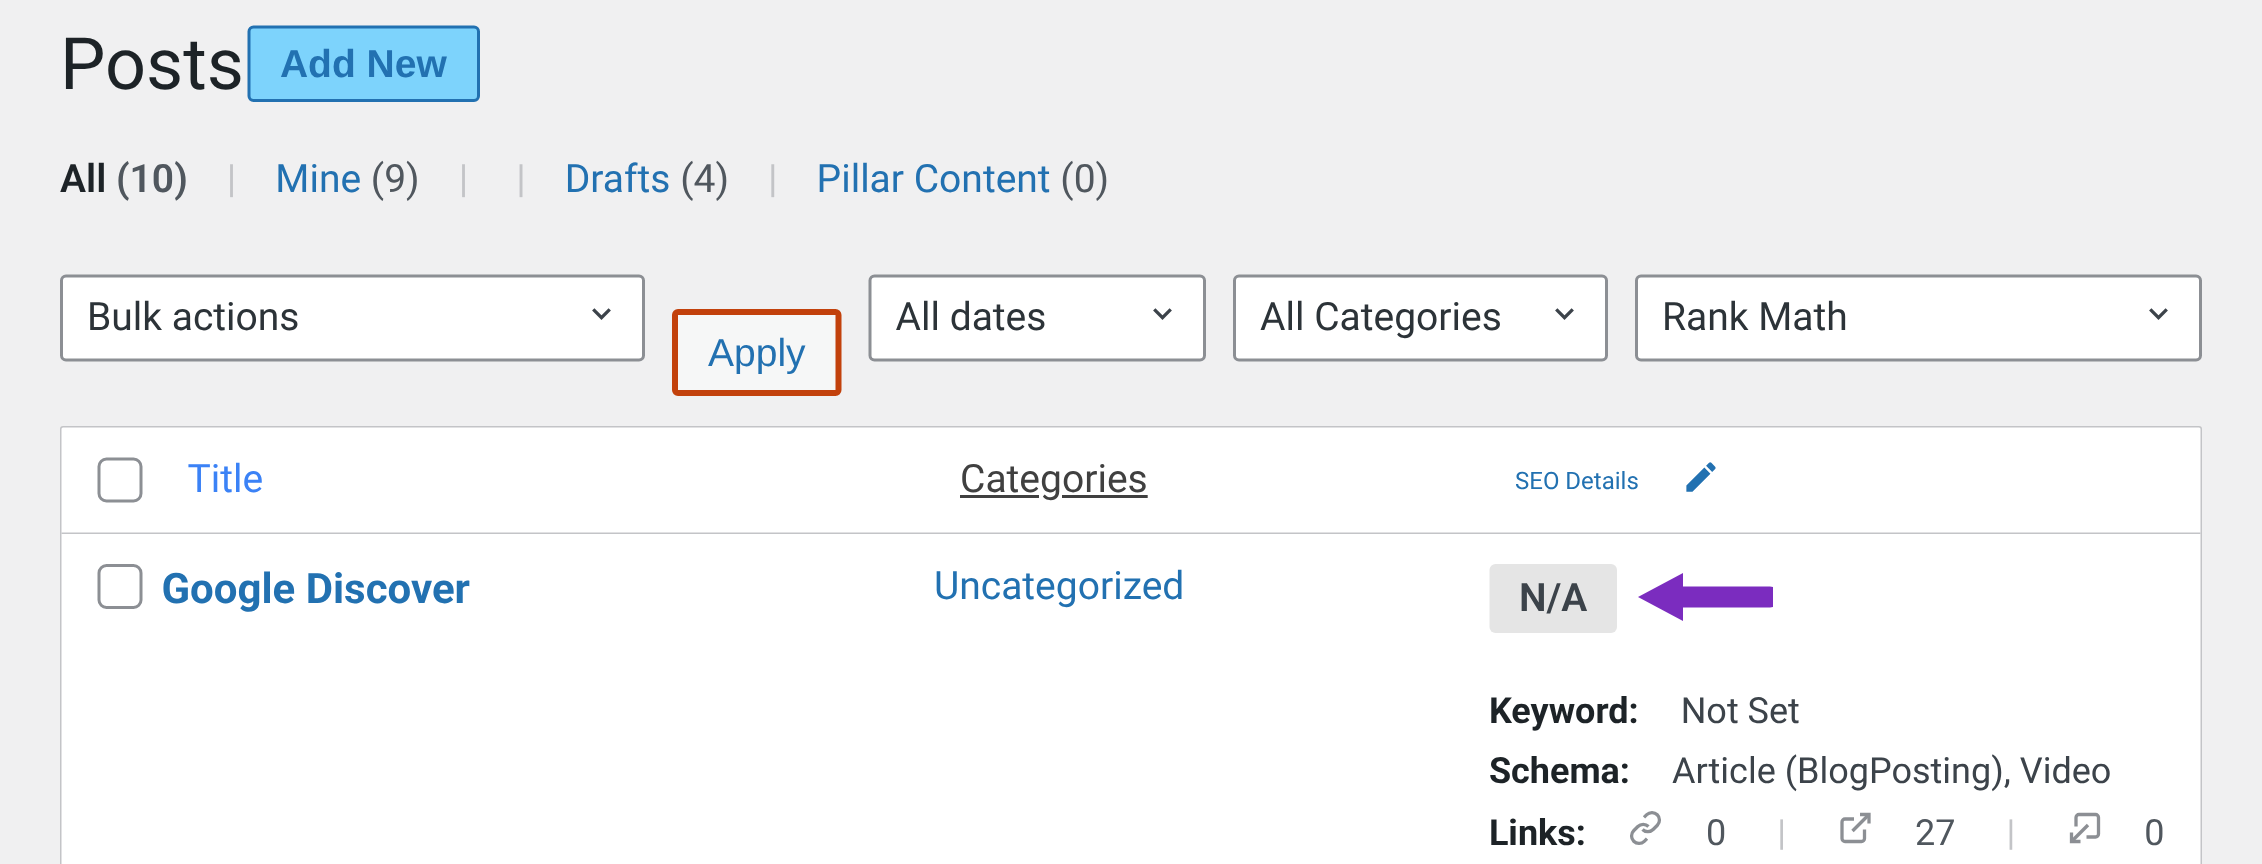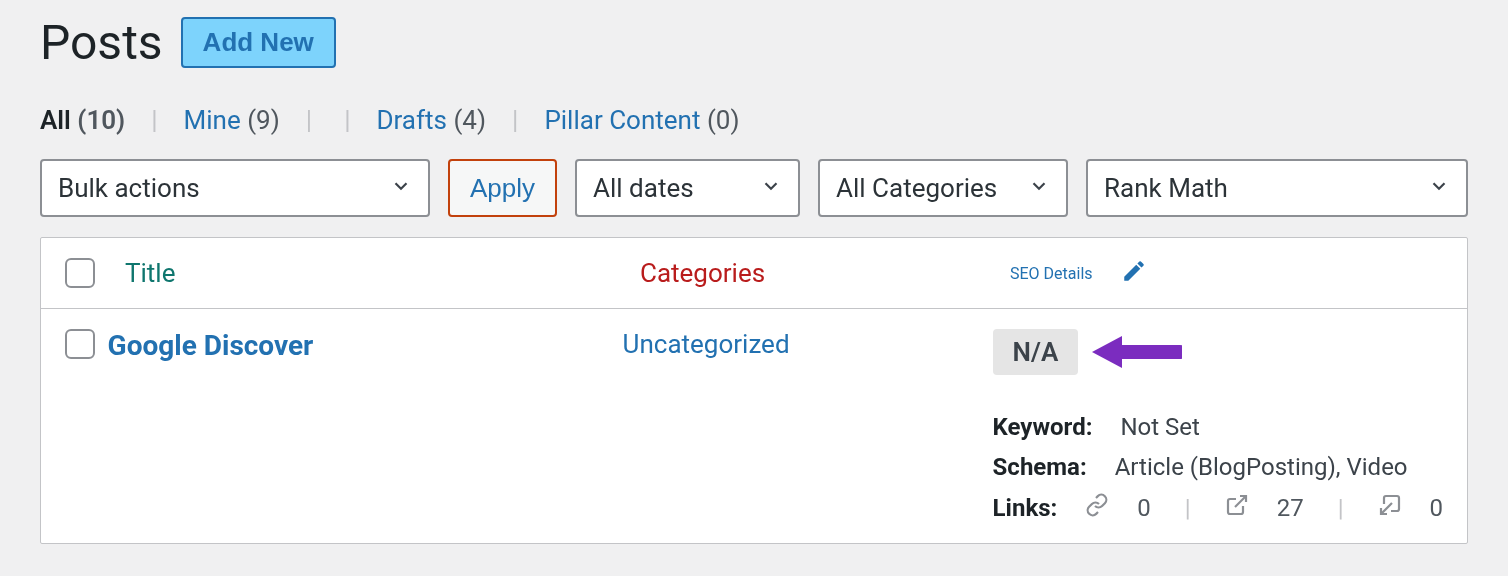--- a/index.html
+++ b/index.html
@@ -8,21 +8,21 @@
     background: #f0f0f1;
     color: #1d2327;
     width: 1508px;
     height: 576px;
     padding: 0 40px;
     overflow: hidden;
   }
   .header-row {
     display: flex;
     align-items: center;
-    gap: 18px;
+    gap: 2px;
     padding-top: 14px;
     margin-bottom: 34px;
   }
   .page-title {
     font-size: 48px;
     font-weight: 400;
     color: #1d2327;
   }
   .add-new {
     font-size: 26px;
@@ -67,26 +67,27 @@
     font-size: 26px;
     color: #2c3338;
     cursor: pointer;
     height: 58px;
   }
   .select-box .chev { color: #3c434a; }
   .apply-btn {
     font-size: 26px;
     color: #2271b1;
     background: #f6f7f7;
-    border: 2px solid #c2410c;
+    border: 4px solid #c2410c;
     border-radius: 4px;
     padding: 2px 20px;
     font-weight: 500;
     cursor: pointer;
     height: 58px;
+    margin-top: 47px;
   }
   .table {
     background: #fff;
     border: 1px solid #c3c4c7;
     border-radius: 2px;
   }
   .thead {
     display: flex;
     align-items: center;
     border-bottom: 1px solid #c3c4c7;
@@ -98,25 +99,25 @@
   .col-seo   { flex: 1; }
   .checkbox {
     width: 30px; height: 30px;
     border: 2px solid #8c8f94;
     border-radius: 6px;
     background: #fff;
     cursor: pointer;
   }
   .thead .th {
     font-size: 26px;
-    color: #0f766e;
+    color: #3b82f6;
     font-weight: 400;
     cursor: pointer;
   }
-  .thead .th.static { color: #b91c1c; cursor: default; }
+  .thead .th.static { color: #404040; cursor: default; text-decoration: underline; }
   .seo-header { display: inline-flex; align-items: center; gap: 28px; color: #2271b1; cursor: pointer; }
   .tbody-row {
     display: flex;
     padding: 20px 24px;
     justify-content: center;
   }
   .post-title {
     font-size: 28px;
     font-weight: 700;
     color: #2271b1;

